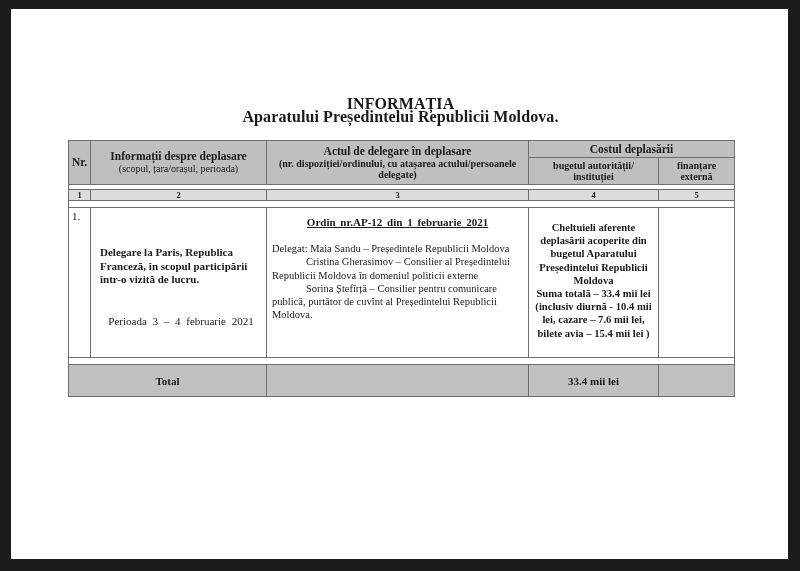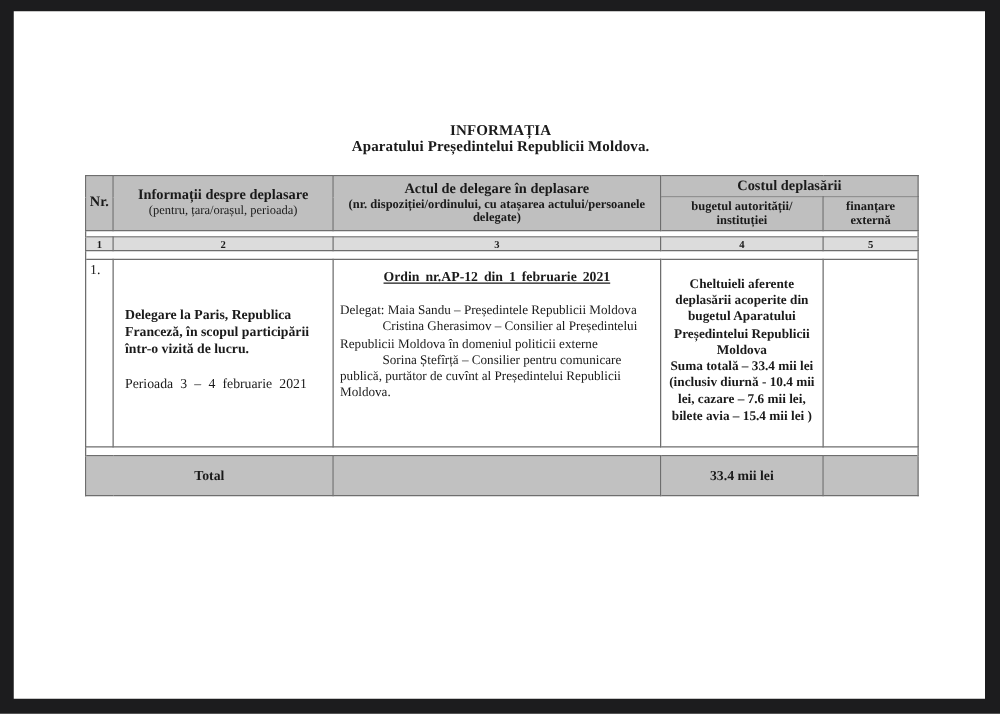--- a/index.html
+++ b/index.html
@@ -15,21 +15,21 @@
     position: absolute;
     left: 11px; top: 9px;
     width: 777px; height: 550px;
     background: #ffffff;
   }
   .title-block {
     position: absolute;
     top: 89px; left: 57px; width: 665px;
     text-align: center;
     font-weight: bold;
-    font-size: 12px;
+    font-size: 16px;
     line-height: 12.8px;
     letter-spacing: 0.1px;
   }
   table.doc-table {
     position: absolute;
     top: 131px; left: 57px;
     width: 666px;
     border-collapse: collapse;
     table-layout: fixed;
   }
@@ -76,21 +76,21 @@
   }
   td.c-nr {
     font-size: 11px;
     padding: 2px 1px 0 3px;
   }
   td.c-info {
     font-size: 11px;
     line-height: 13.5px;
     padding: 38px 4px 0 9px;
   }
-  td.c-info .period { margin-top: 14px; word-spacing: 3px; }
+  td.c-info .period { margin-top: 28px; word-spacing: 3px; text-align: center; }
   td.c-order {
     font-size: 10.5px;
     line-height: 13.2px;
     padding: 8px 5px 11px 5px;
   }
   .order-title {
     text-align: center;
     font-weight: bold;
     text-decoration: underline;
     font-size: 11px;
@@ -131,21 +131,21 @@
       <col style="width:176px">
       <col style="width:262px">
       <col style="width:130px">
       <col style="width:76px">
     </colgroup>
     <tbody>
       <tr class="hdr hdr-top">
         <td rowspan="2" class="h-bold">Nr.</td>
         <td rowspan="2">
           <div class="h-bold">Informații despre deplasare</div>
-          <div class="h-sub">(pentru, țara/orașul, perioada)</div>
+          <div class="h-sub">(scopul, țara/orașul, perioada)</div>
         </td>
         <td rowspan="2">
           <div class="h-bold">Actul de delegare în deplasare</div>
           <div class="h-sub pre">(nr. dispoziției/ordinului, cu atașarea actului/persoanele
 delegate)</div>
         </td>
         <td colspan="2" class="h-bold cost-span">Costul deplasării</td>
       </tr>
       <tr class="hdr hdr-sub">
         <td class="h-sub pre">bugetul autorității/

